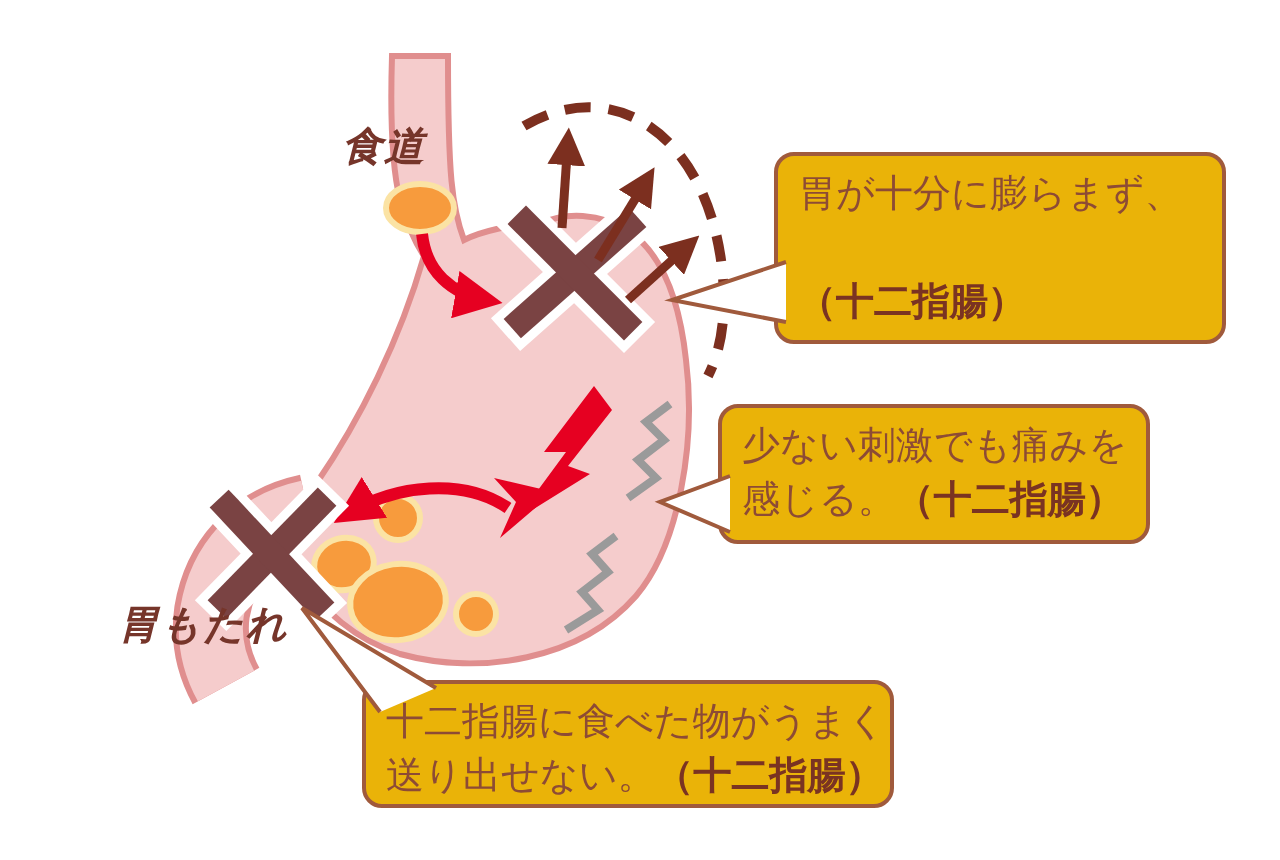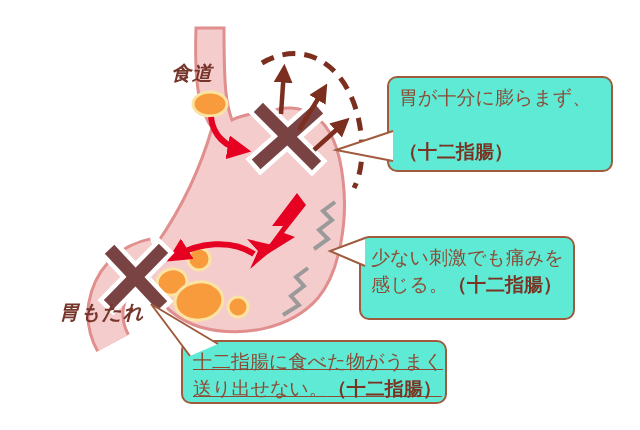--- a/index.html
+++ b/index.html
@@ -6,21 +6,21 @@
   .canvas{
     position:relative;width:640px;height:430px;background:#ffffff;overflow:hidden;
     font-family:"DejaVu Sans","Liberation Sans",sans-serif;
   }
   .canvas svg{position:absolute;left:0;top:0;}
   .organ-label{
     position:absolute;font-size:20px;font-weight:700;color:var(--label-text,#76352A);
     white-space:nowrap;letter-spacing:1px;font-style:italic;
   }
   .callout{
-    position:absolute;box-sizing:border-box;background:#5eead4;
+    position:absolute;box-sizing:border-box;background:#eab308;
     border:2px solid var(--callout-border,#A05A3C);border-radius:10px;
     padding:6px 10px;font-size:19px;line-height:27px;
     color:var(--callout-text,#8D4B35);white-space:nowrap;
   }
   .callout strong{font-weight:700;color:var(--callout-emphasis,#7A3322);}
   #tail-overlay{pointer-events:none;z-index:5;}
   .callout{z-index:2;}
   .organ-label{z-index:3;}
 </style>
 </head>
@@ -113,26 +113,26 @@
 
   <div class="organ-label" style="left:171px;top:60px;">食道</div>
   <div class="organ-label" style="left:59px;top:299px;">胃もたれ</div>
 
   <div class="callout" style="left:387px;top:76px;width:226px;height:96px;">
     <span>胃が十分に膨らまず、</span><br>
     <br>
     <strong>（十二指腸）</strong>
   </div>
 
-  <div class="callout" style="left:359px;top:236px;width:216px;height:84px;">
+  <div class="callout" style="left:359px;top:202px;width:216px;height:70px;">
     <span>少ない刺激でも痛みを</span><br>
     <span>感じる。</span><strong>（十二指腸）</strong>
   </div>
 
-  <div class="callout" style="left:181px;top:340px;width:266px;height:64px;text-decoration:underline;">
+  <div class="callout" style="left:181px;top:340px;width:266px;height:64px;">
     <span>十二指腸に食べた物がうまく</span><br>
     <span>送り出せない。</span><strong>（十二指腸）</strong>
   </div>
 
   <svg id="tail-overlay" width="640" height="430" viewBox="0 0 640 430">
     <g fill="#ffffff" style="stroke:var(--callout-border)" stroke-width="2" stroke-linejoin="miter">
       <path d="M 393,131 L 336,150 L 393,161"></path>
       <path d="M 365,238 L 330,251 L 365,266"></path>
       <path d="M 218,344 L 151,304 L 190,356"></path>
     </g>

